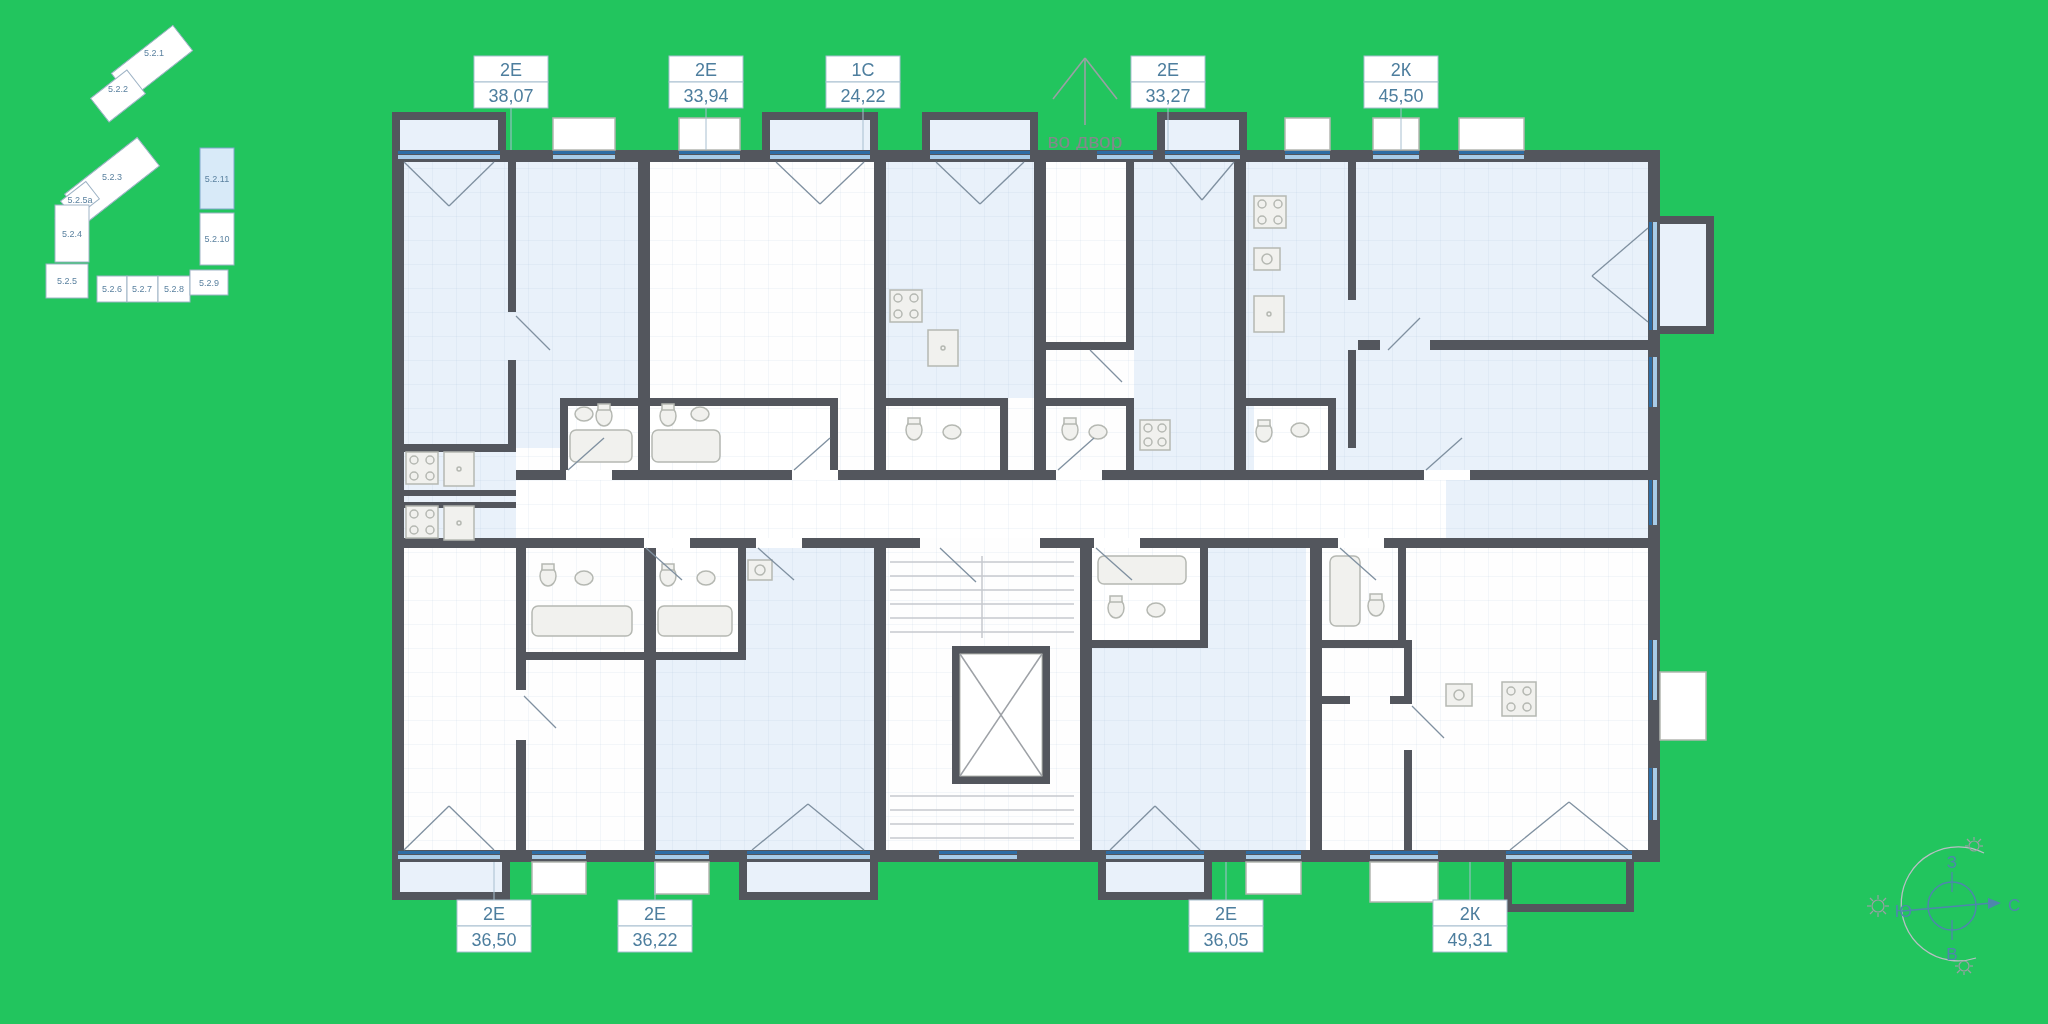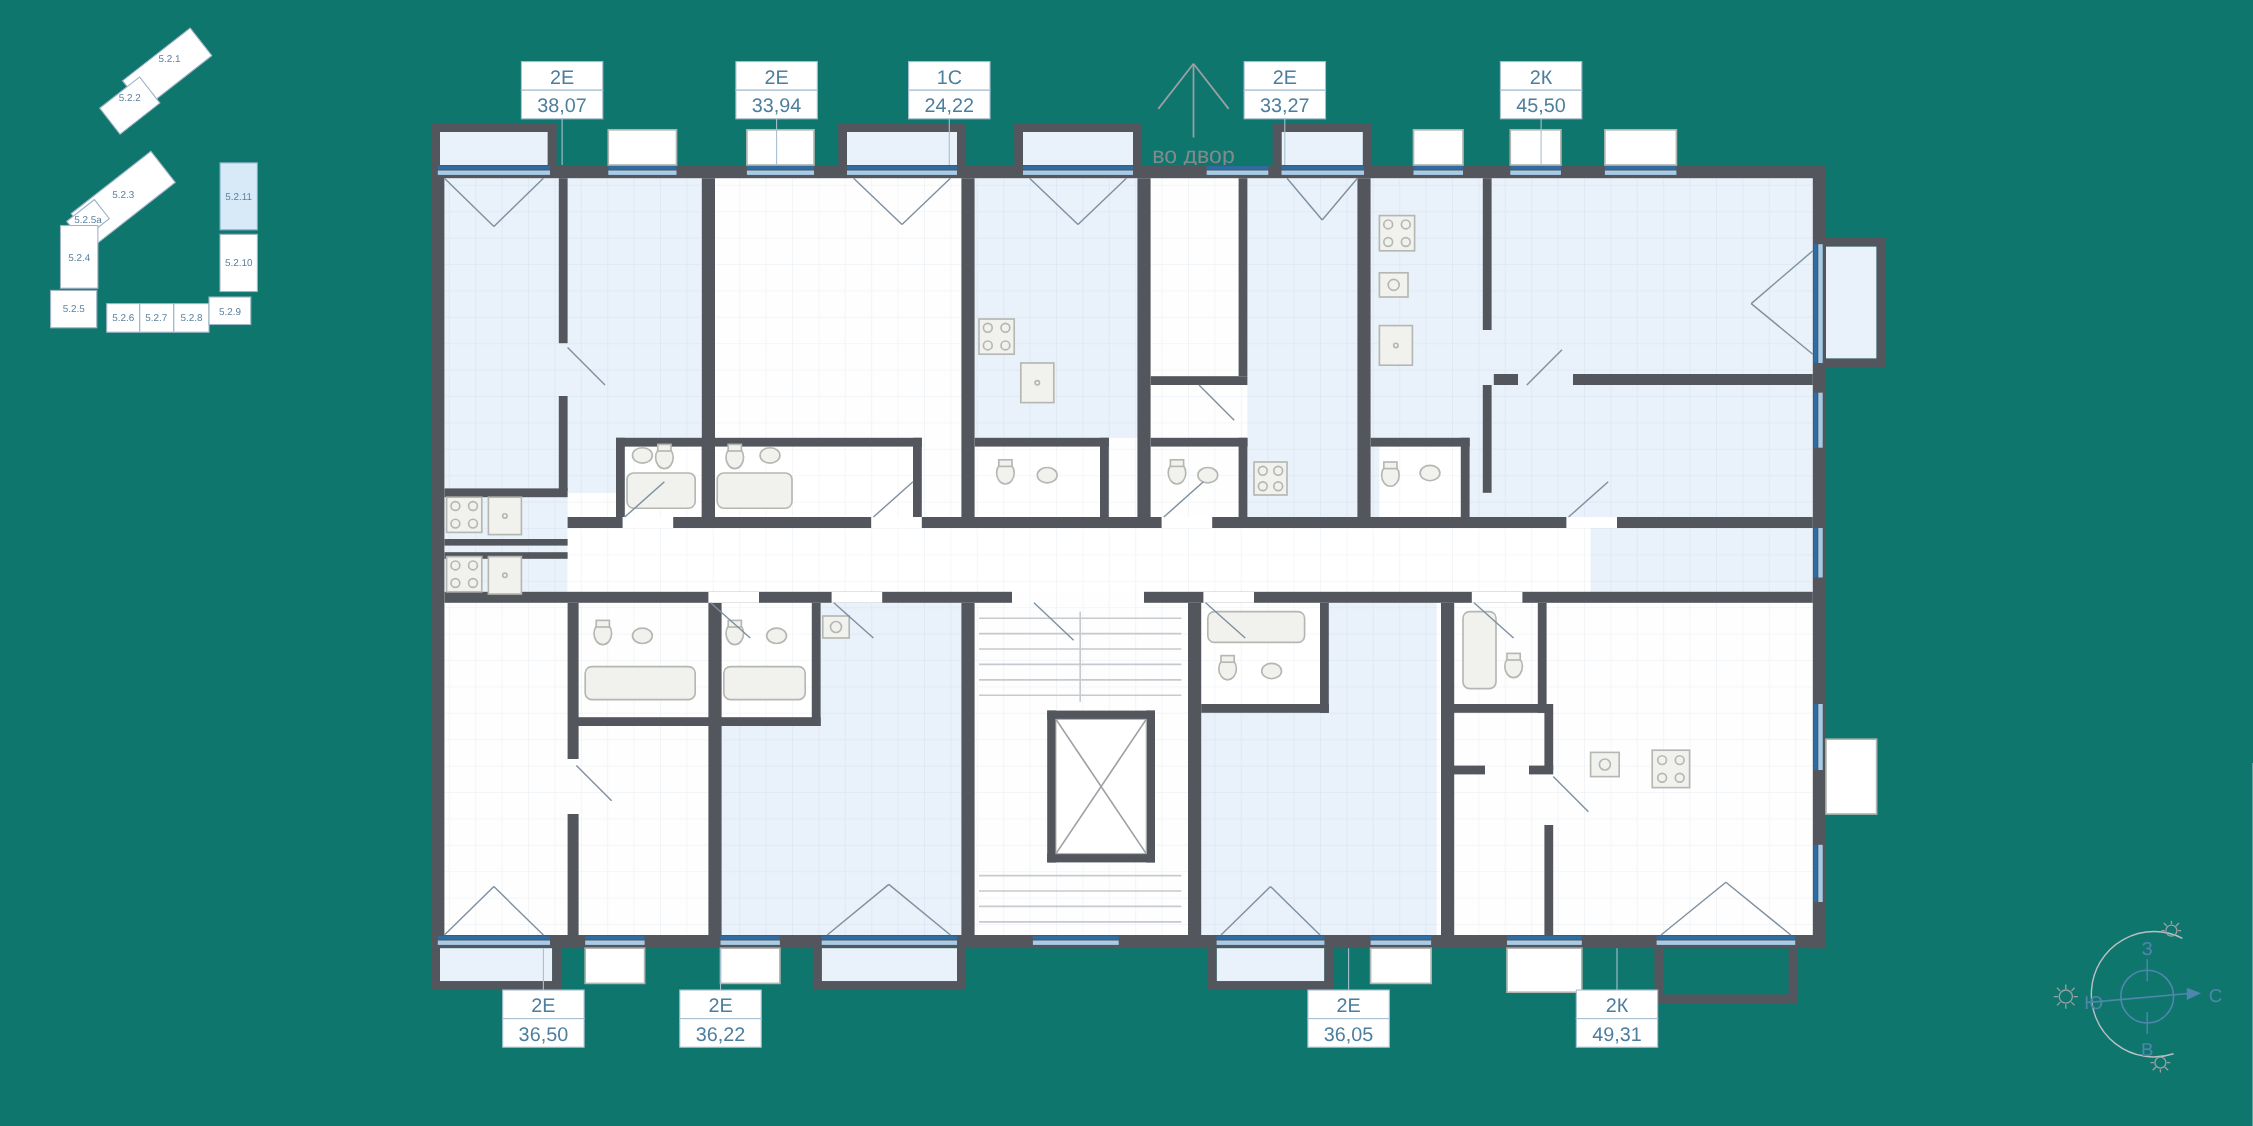--- a/index.html
+++ b/index.html
@@ -1,16 +1,16 @@
 <!DOCTYPE html>
 <html><head>
 <meta charset="utf-8">
 <style>
   html,body{margin:0;padding:0;background:#ffffff;}
-  .stage{position:relative;width:2048px;height:1024px;background:#0f766e;overflow:hidden;
+  .stage{position:relative;width:2048px;height:1024px;background:#22c55e;overflow:hidden;
          font-family:"Liberation Sans", sans-serif;}
   svg{position:absolute;left:0;top:0;}
   text{font-family:"Liberation Sans", sans-serif;}
   .lbl-type,.lbl-area{fill:#4d7e9e;font-size:18px;}
   .mini-lbl{fill:#5b82a0;font-size:9px;}
   .gray-txt{fill:#85888c;}
 </style>
 </head>
 <body>
 

